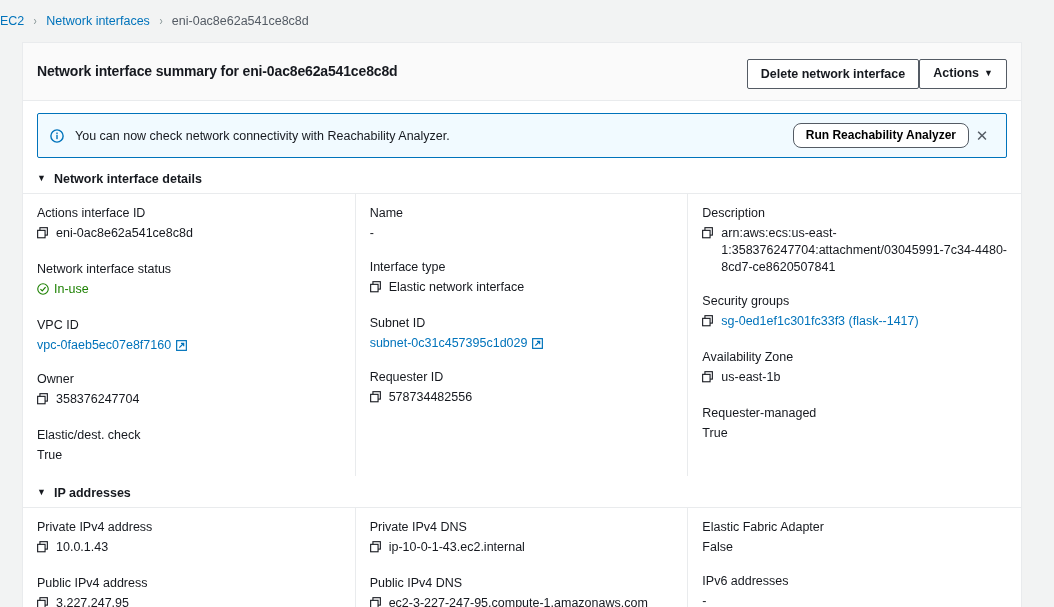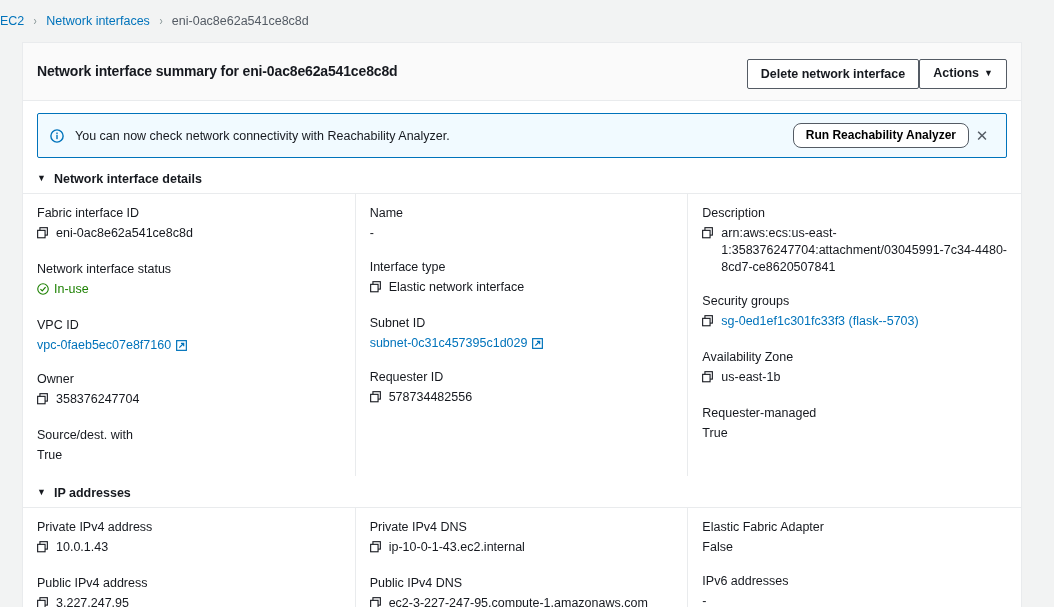--- a/index.html
+++ b/index.html
@@ -181,21 +181,21 @@
   </div>
 
   <div class="section-head">
     <span class="tri">▼</span>
     <span>Network interface details</span>
   </div>
 
   <div class="grid">
     <div class="col">
       <div class="field">
-        <div class="field-label">Fabric interface ID</div>
+        <div class="field-label">Actions interface ID</div>
         <div class="field-value">
           <span class="copy-ico">
             <svg width="11" height="12" viewBox="0 0 12 13">
                 <rect x="3.2" y="0.7" width="8.1" height="8.1" fill="none" stroke="#16191f" stroke-width="1.2"></rect>
                 <rect x="0.7" y="3.6" width="8.1" height="8.1" fill="#fff" stroke="#16191f" stroke-width="1.2"></rect>
               </svg>
           </span>
           <span class="vtext">eni-0ac8e62a541ce8c8d</span>
         </div>
       </div>
@@ -229,21 +229,21 @@
           <span class="copy-ico">
             <svg width="11" height="12" viewBox="0 0 12 13">
                 <rect x="3.2" y="0.7" width="8.1" height="8.1" fill="none" stroke="#16191f" stroke-width="1.2"></rect>
                 <rect x="0.7" y="3.6" width="8.1" height="8.1" fill="#fff" stroke="#16191f" stroke-width="1.2"></rect>
               </svg>
           </span>
           <span class="vtext">358376247704</span>
         </div>
       </div>
       <div class="field">
-        <div class="field-label">Source/dest. with</div>
+        <div class="field-label">Elastic/dest. check</div>
         <div class="field-value">
           <span class="vtext">True</span>
         </div>
       </div>
     </div>
 
     <div class="col">
       <div class="field">
         <div class="field-label">Name</div>
         <div class="field-value">
@@ -303,21 +303,21 @@
       </div>
       <div class="field">
         <div class="field-label">Security groups</div>
         <div class="field-value link">
           <span class="copy-ico">
             <svg width="11" height="12" viewBox="0 0 12 13">
                 <rect x="3.2" y="0.7" width="8.1" height="8.1" fill="none" stroke="#16191f" stroke-width="1.2"></rect>
                 <rect x="0.7" y="3.6" width="8.1" height="8.1" fill="#fff" stroke="#16191f" stroke-width="1.2"></rect>
               </svg>
           </span>
-          <span class="vtext">sg-0ed1ef1c301fc33f3 (flask--5703)</span>
+          <span class="vtext">sg-0ed1ef1c301fc33f3 (flask--1417)</span>
         </div>
       </div>
       <div class="field">
         <div class="field-label">Availability Zone</div>
         <div class="field-value">
           <span class="copy-ico">
             <svg width="11" height="12" viewBox="0 0 12 13">
                 <rect x="3.2" y="0.7" width="8.1" height="8.1" fill="none" stroke="#16191f" stroke-width="1.2"></rect>
                 <rect x="0.7" y="3.6" width="8.1" height="8.1" fill="#fff" stroke="#16191f" stroke-width="1.2"></rect>
               </svg>

